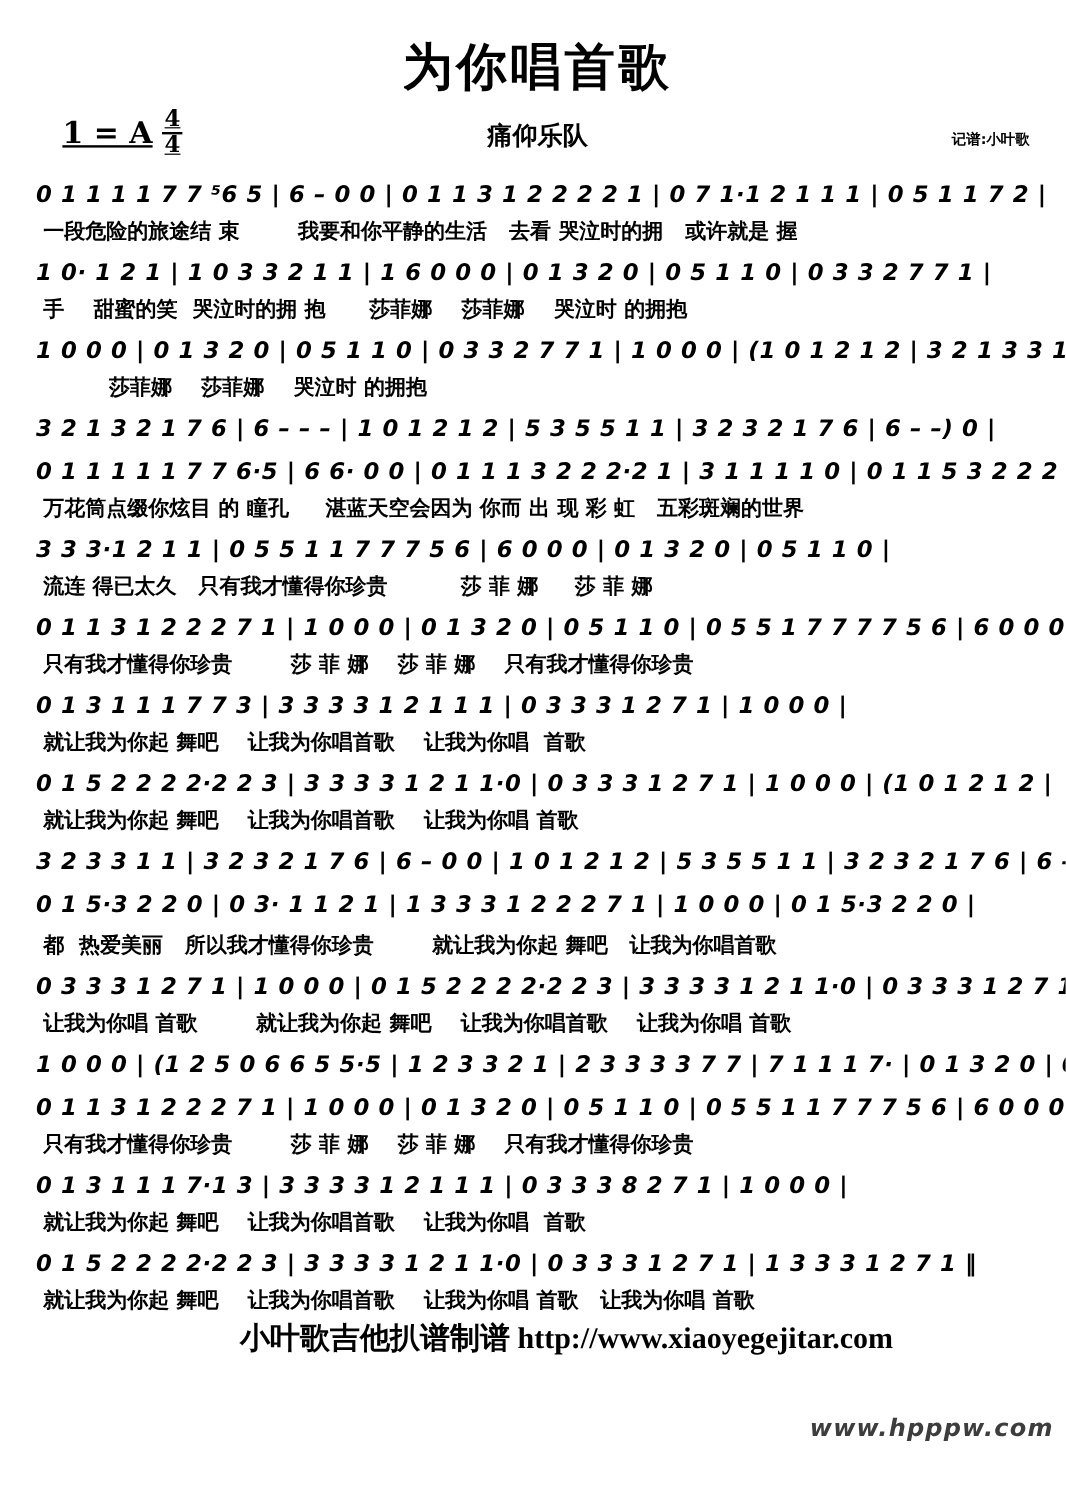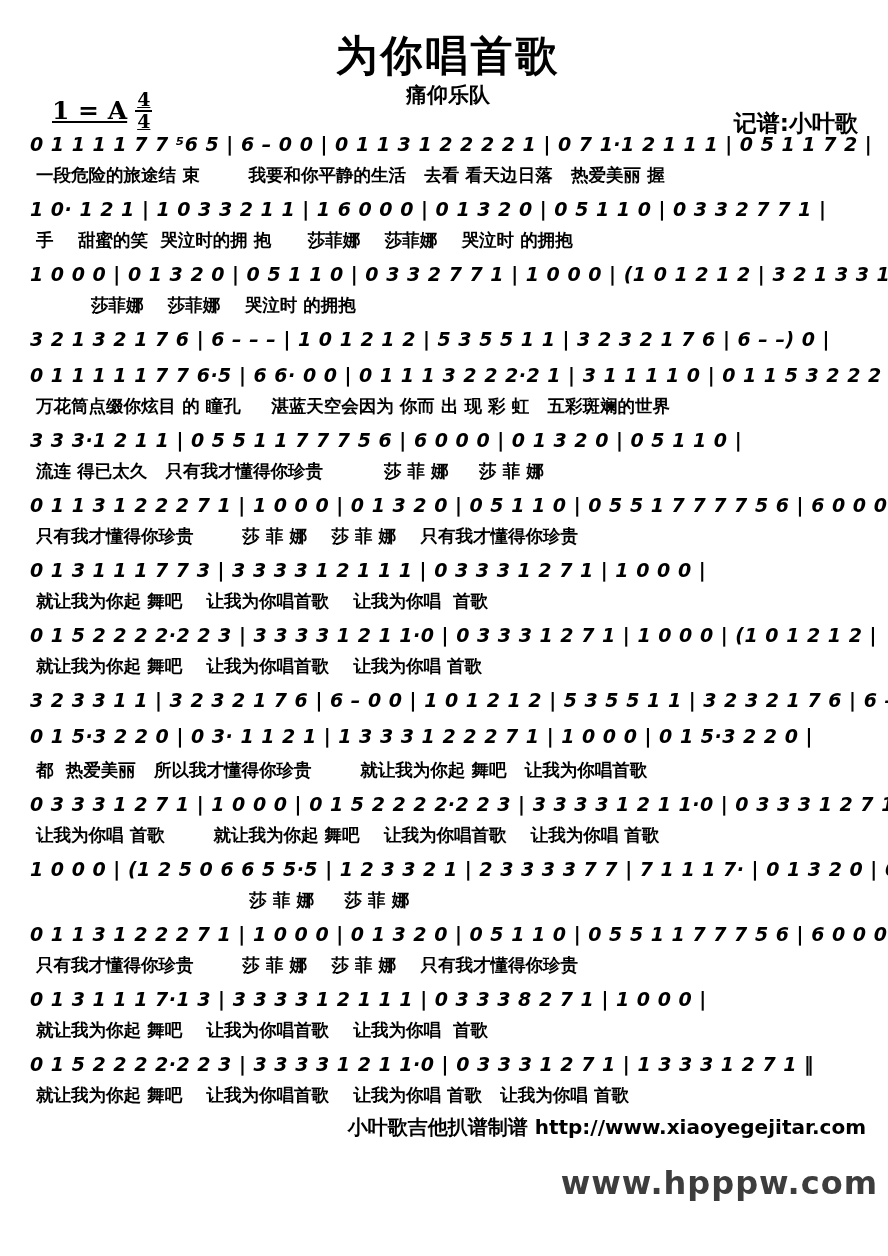--- a/index.html
+++ b/index.html
@@ -6,44 +6,44 @@
   body{
     width:888px;height:1256px;background:#ffffff;color:#000000;
     font-family:"DejaVu Sans", sans-serif;overflow:hidden;
   }
   .page{position:relative;width:888px;height:1208px;box-sizing:border-box;
     padding:10px 22px 0 30px;overflow:hidden;}
   .title{
     text-align:center;font-size:42px;font-weight:bold;letter-spacing:3px;
     margin:22px 0 0 0;line-height:48px;
   }
-  .artist{text-align:center;font-size:21px;font-weight:bold;line-height:30px;margin-top:0;}
+  .artist{text-align:center;font-size:21px;font-weight:bold;line-height:30px;margin-top:18px;}
   .key-line{
     position:absolute;left:52px;top:90px;display:flex;align-items:center;
     font-family:"DejaVu Serif", serif;font-weight:bold;font-size:25px;text-decoration:underline;
   }
   .ts{display:inline-flex;flex-direction:column;align-items:center;margin-left:8px;}
   .ts-top{border-bottom:2px solid #000;line-height:1.05;font-size:19px;padding:0 2px;}
   .ts-bot{line-height:1.05;font-size:19px;}
-  .credit{position:absolute;right:30px;top:108px;font-size:23px;font-weight:bold;}
+  .credit{position:absolute;right:30px;top:108px;font-size:12px;font-weight:bold;}
   .score{margin-top:18px;}
   .system{margin-bottom:3px;}
   .notes{
     font-size:19px;font-weight:bold;white-space:pre;line-height:33px;
     letter-spacing:0.5px;
     font-style:italic;
   }
   .lyrics{font-size:17.5px;font-weight:bold;white-space:pre;line-height:29px;}
   .footer{
-    text-align:right;padding-left:170px;font-size:20px;font-weight:bold;
-    line-height:26px;margin-top:4px;
+    text-align:left;padding-left:170px;font-size:25px;font-weight:bold;
+    line-height:26px;margin-top:4px;font-family:Liberation Serif, serif;
   }
   .watermark{
     position:absolute;right:10px;bottom:6px;color:#3d3d3d;
-    font-size:32px;font-weight:bold;letter-spacing:1px;
+    font-size:20px;font-weight:bold;font-style:italic;letter-spacing:1px;
   }
 </style>
 </head>
 <body>
 
 <div class="page">
 
   <h1 class="title">为你唱首歌</h1>
   <div class="artist">痛仰乐队</div>
 
@@ -53,21 +53,21 @@
       <span class="ts-top">4</span>
       <span class="ts-bot">4</span>
     </span>
   </div>
   <div class="credit">记谱:小叶歌</div>
 
   <div class="score">
 
     <div class="system">
       <div class="notes">0 1 1 1 1 7 7 ⁵6 5 | 6 – 0 0 | 0 1 1 3 1 2 2 2 2 1 | 0 7 1·1 2 1 1 1 | 0 5 1 1 7 2 |</div>
-      <div class="lyrics"> 一段危险的旅途结 束        我要和你平静的生活   去看 看天边日落   热爱美丽 握</div>
+      <div class="lyrics"> 一段危险的旅途结 束        我要和你平静的生活   去看 哭泣时的拥   或许就是 握</div>
     </div>
 
     <div class="system">
       <div class="notes">1 0· 1 2 1 | 1 0 3 3 2 1 1 | 1 6 0 0 0 | 0 1 3 2 0 | 0 5 1 1 0 | 0 3 3 2 7 7 1 |</div>
       <div class="lyrics"> 手    甜蜜的笑  哭泣时的拥 抱      莎菲娜    莎菲娜    哭泣时 的拥抱</div>
     </div>
 
     <div class="system">
       <div class="notes">1 0 0 0 | 0 1 3 2 0 | 0 5 1 1 0 | 0 3 3 2 7 7 1 | 1 0 0 0 | (1 0 1 2 1 2 | 3 2 1 3 3 1 1 0 |</div>
       <div class="lyrics">          莎菲娜    莎菲娜    哭泣时 的拥抱</div>
@@ -114,21 +114,20 @@
       <div class="lyrics"> 都  热爱美丽   所以我才懂得你珍贵        就让我为你起 舞吧   让我为你唱首歌</div>
     </div>
 
     <div class="system">
       <div class="notes">0 3 3 3 1 2 7 1 | 1 0 0 0 | 0 1 5 2 2 2 2·2 2 3 | 3 3 3 3 1 2 1 1·0 | 0 3 3 3 1 2 7 1 |</div>
       <div class="lyrics"> 让我为你唱 首歌        就让我为你起 舞吧    让我为你唱首歌    让我为你唱 首歌</div>
     </div>
 
     <div class="system">
       <div class="notes">1 0 0 0 | (1 2 5 0 6 6 5 5·5 | 1 2 3 3 2 1 | 2 3 3 3 3 7 7 | 7 1 1 1 7· | 0 1 3 2 0 | 0 5 1 1 0 |</div>
-      <div class="lyrics">                                    莎 菲 娜     莎 菲 娜</div>
     </div>
 
     <div class="system">
       <div class="notes">0 1 1 3 1 2 2 2 7 1 | 1 0 0 0 | 0 1 3 2 0 | 0 5 1 1 0 | 0 5 5 1 1 7 7 7 5 6 | 6 0 0 0 |</div>
       <div class="lyrics"> 只有我才懂得你珍贵        莎 菲 娜    莎 菲 娜    只有我才懂得你珍贵</div>
     </div>
 
     <div class="system">
       <div class="notes">0 1 3 1 1 1 7·1 3 | 3 3 3 3 1 2 1 1 1 | 0 3 3 3 8 2 7 1 | 1 0 0 0 |</div>
       <div class="lyrics"> 就让我为你起 舞吧    让我为你唱首歌    让我为你唱  首歌</div>

